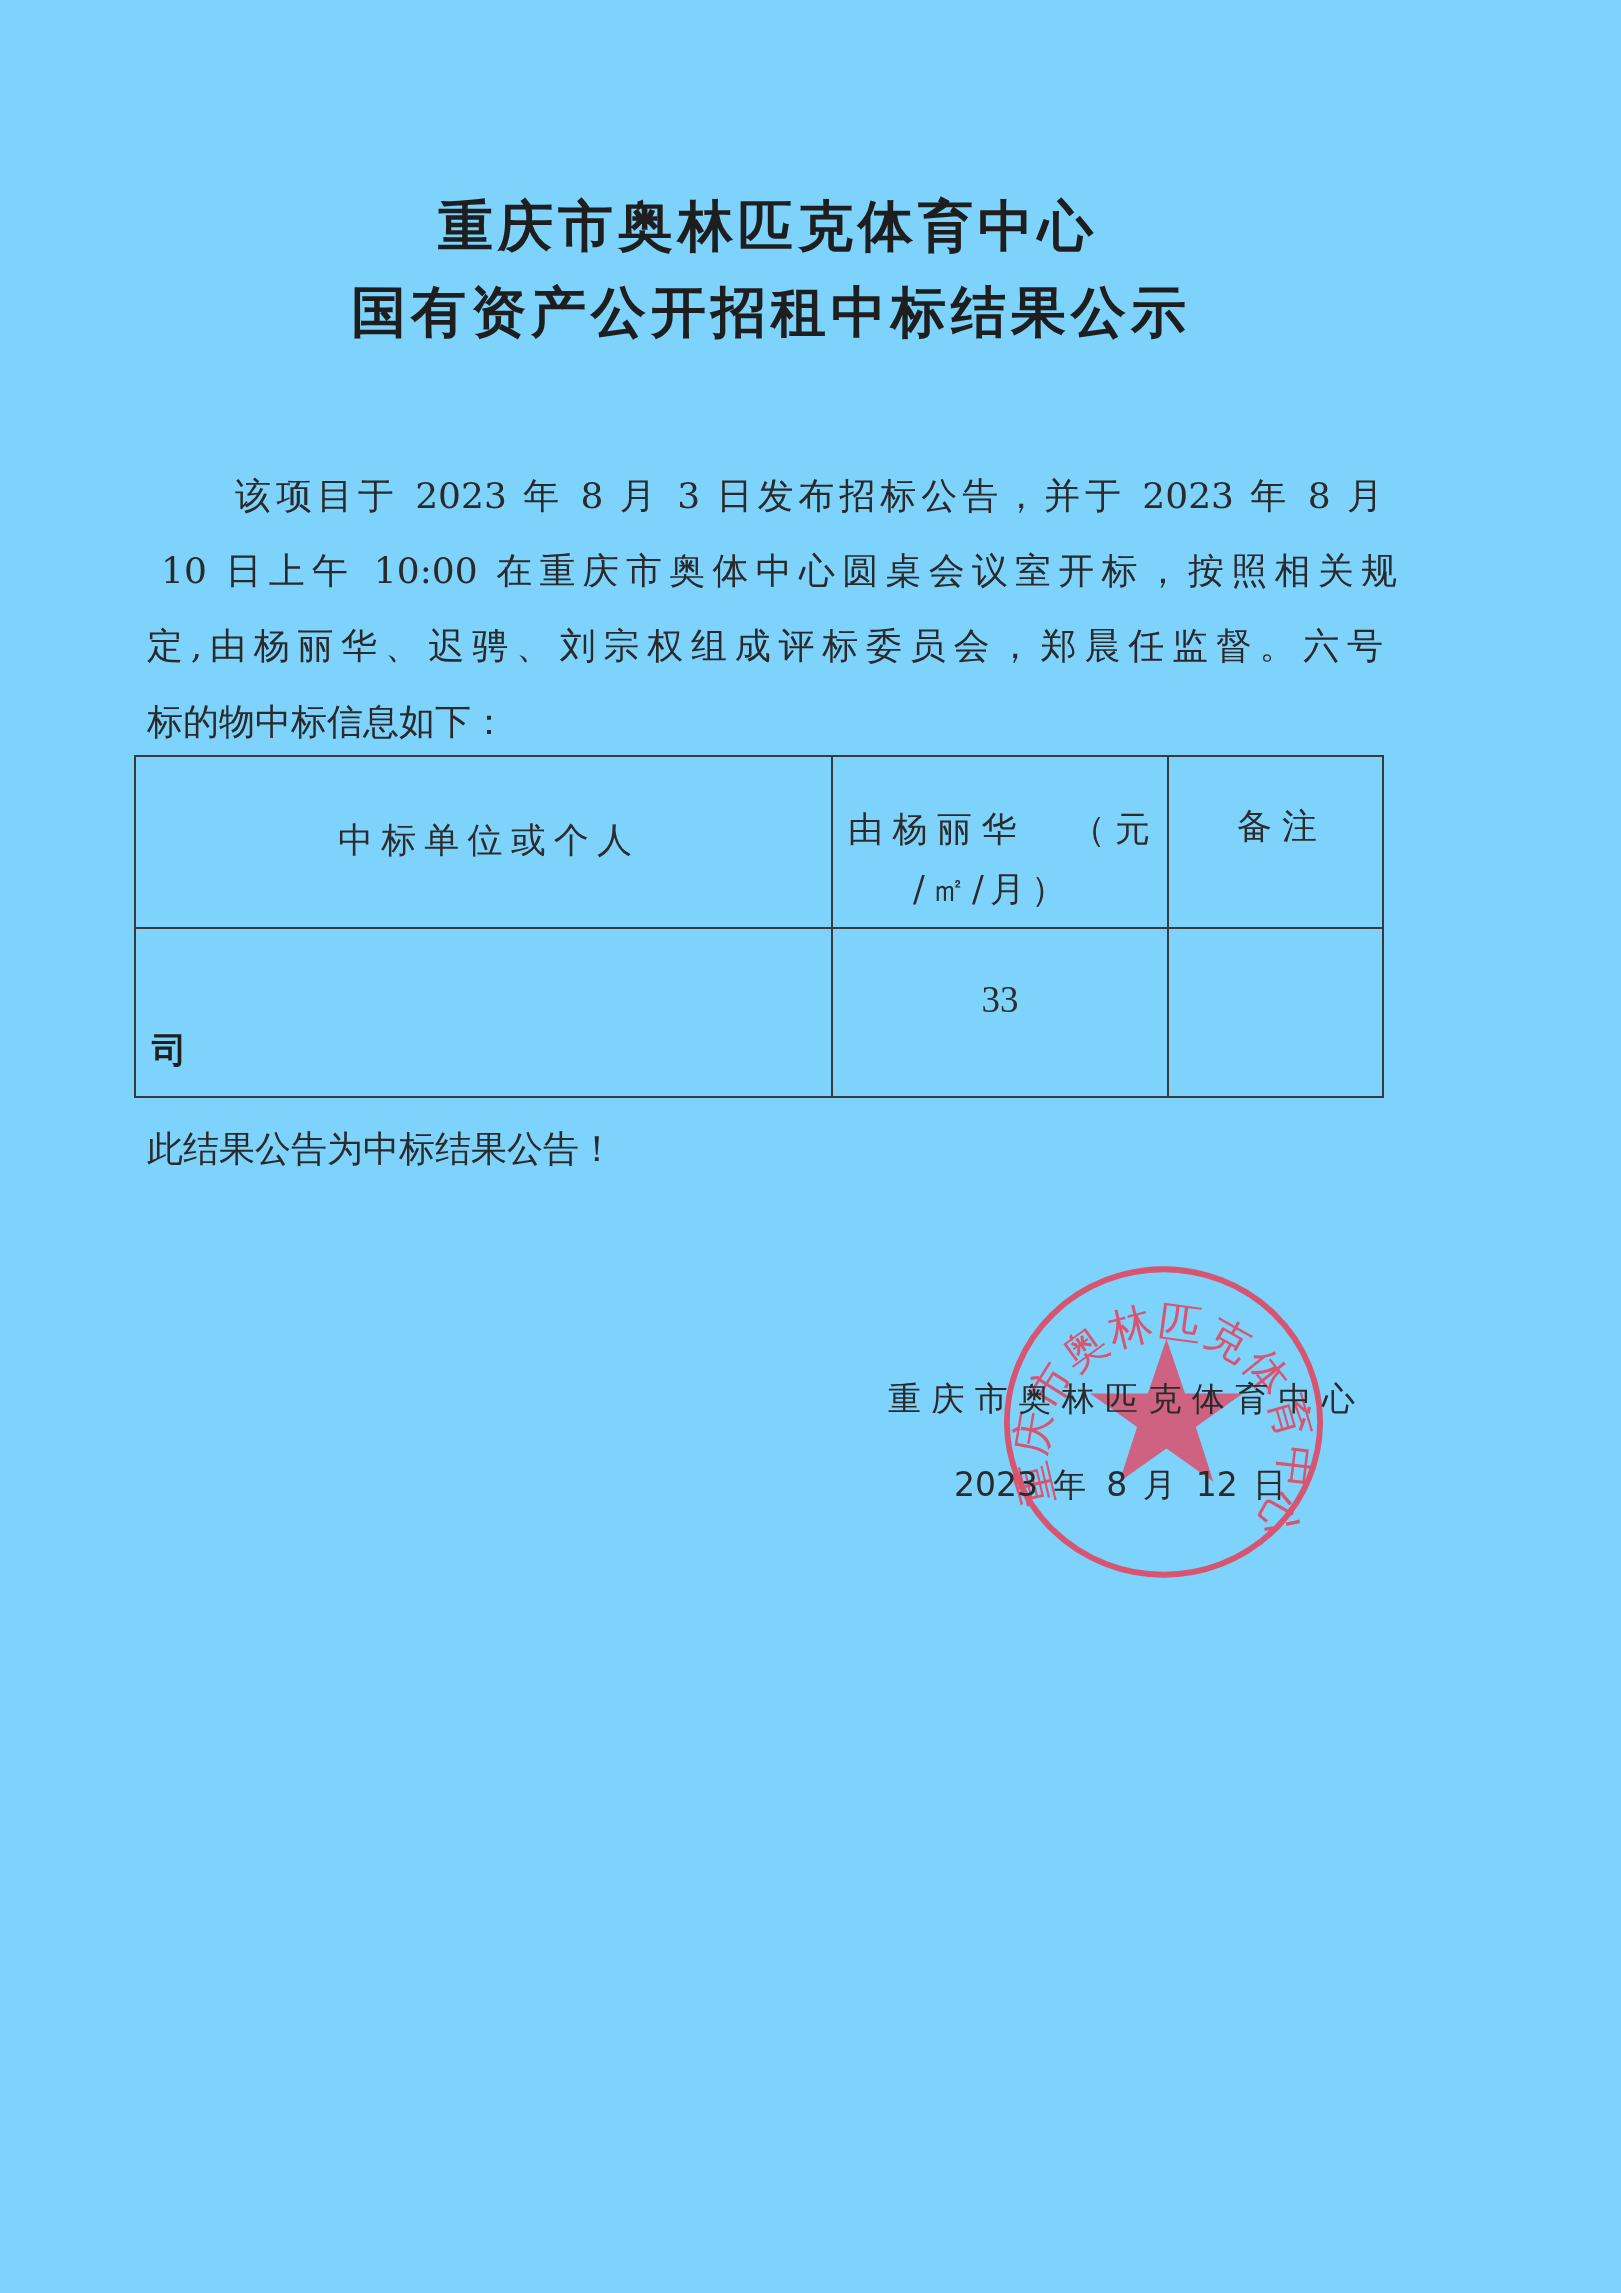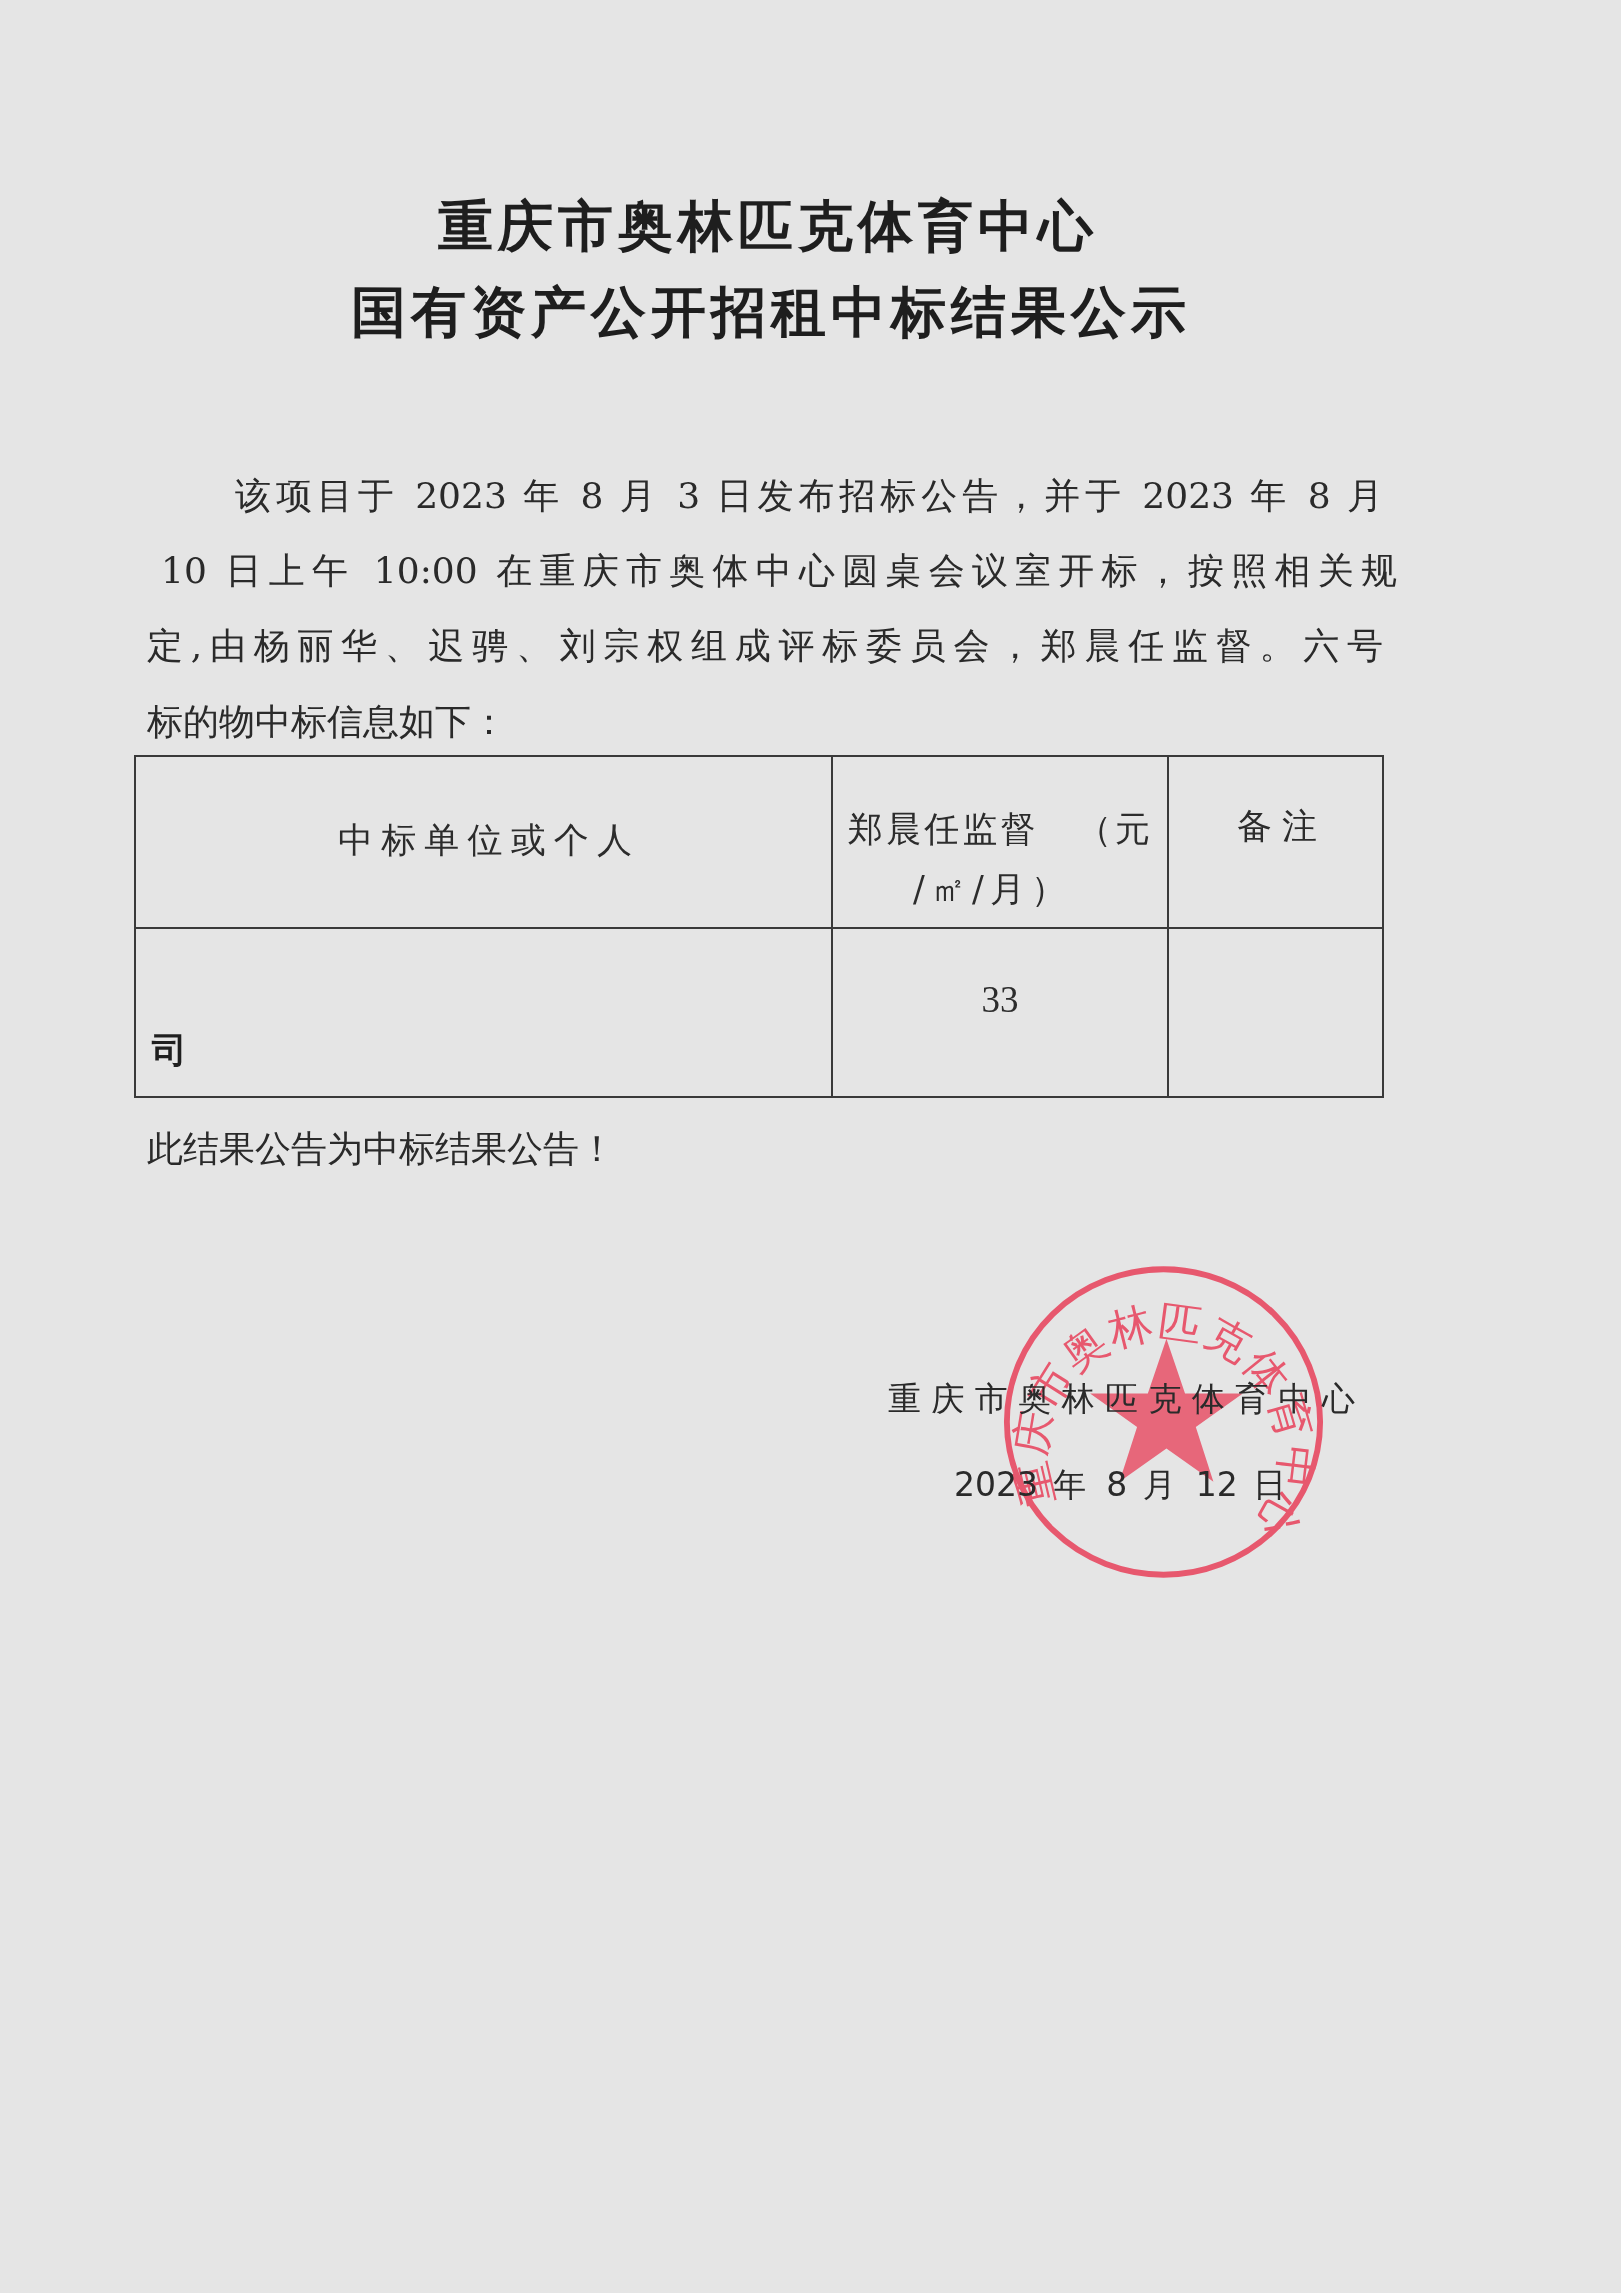--- a/index.html
+++ b/index.html
@@ -1,18 +1,18 @@
 <!DOCTYPE html>
 <html><head>
 <meta charset="utf-8">
 <style>
   html, body { margin:0; padding:0; background:#ffffff; }
   body { width:1621px; height:2294px; position:relative; overflow:hidden;
          font-family:"DejaVu Serif","Liberation Serif",serif; color:#2b2b2b; }
-  .page { position:absolute; left:0; top:0; width:1621px; height:2294px; background:#e5e5e5; }
+  .page { position:absolute; left:0; top:0; width:1621px; height:2294px; background:#7dd3fc; }
   .abs { position:absolute; white-space:nowrap; }
   .title { font-family:"DejaVu Serif","Liberation Serif",serif; font-weight:bold; font-size:55px;
            color:#1e1e1e; line-height:63px; text-align:justify; text-align-last:justify; }
   .body-line { font-size:36px; line-height:43px; color:#2a2a2a; text-align:justify; text-align-last:justify; }
   .table { position:absolute; left:134px; top:755px; width:1250px; height:343px;
            border:2px solid #3a3a3a; box-sizing:border-box;padding-left:20px; }
   .hline { position:absolute; left:0; right:0; height:2px; background:#3a3a3a; }
   .vline { position:absolute; top:0; bottom:0; width:2px; background:#3a3a3a; }
   .cell-text { position:absolute; font-size:35px; line-height:43px; color:#2c2c2c; white-space:nowrap; }
   .bold { font-weight:bold; color:#1f1f1f; }
@@ -32,21 +32,21 @@
   <div class="abs body-line" style="left:147px; top:549px; width:1236px;margin-left:14px;">10 日上午 10:00 在重庆市奥体中心圆桌会议室开标，按照相关规</div>
   <div class="abs body-line" style="left:147px; top:700px; text-align:left; text-align-last:left;">标的物中标信息如下：</div>
   <div class="abs body-line" style="left:147px; top:624px; width:1236px;">定,由杨丽华、迟骋、刘宗权组成评标委员会，郑晨任监督。六号</div>
 
   <div class="table">
     <div class="hline" style="top:170px;"></div>
     <div class="vline" style="left:695px;"></div>
     <div class="vline" style="left:1031px;"></div>
 
     <div class="cell-text" style="left:202px; top:62px; width:294px; text-align:justify; text-align-last:justify;">中标单位或个人</div>
-    <div class="cell-text" style="left:712px; top:51px; width:302px; text-align:justify; text-align-last:justify;">郑晨任监督　（元</div>
+    <div class="cell-text" style="left:712px; top:51px; width:302px; text-align:justify; text-align-last:justify;">由杨丽华　（元</div>
     <div class="cell-text" style="left:777px; top:111px; width:153px; text-align:justify; text-align-last:justify;">/㎡/月）</div>
     <div class="cell-text" style="left:1101px; top:48px; width:80px; text-align:justify; text-align-last:justify;">备注</div>
 
     <div class="cell-text bold" style="left:15.7px; top:271px;">司</div>
     <div class="cell-text" style="left:697px; top:221px; width:334px; text-align:center; font-family:'Liberation Serif',serif; font-size:37px;">33</div>
     <div class="cell-text" style="left:1033px; top:221px; width:215px; text-align:center;"></div>
   </div>
 
   <div class="abs body-line" style="left:147px; top:1127px; text-align:right; text-align-last:left;">此结果公告为中标结果公告！</div>
 

